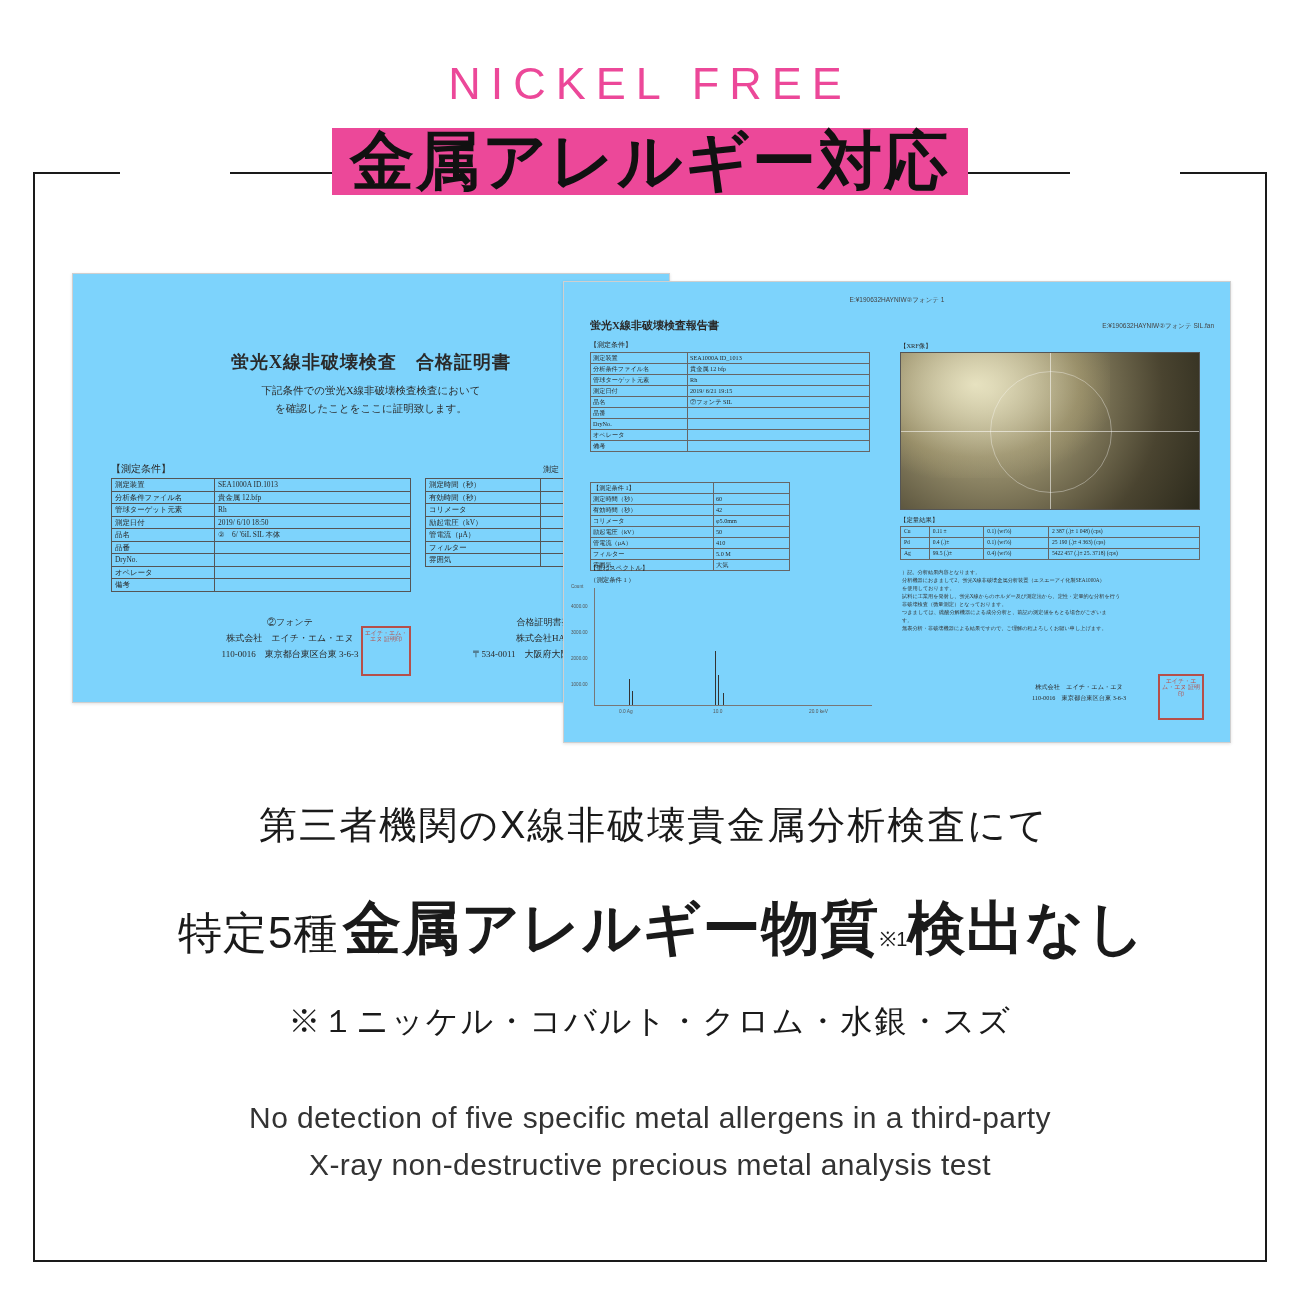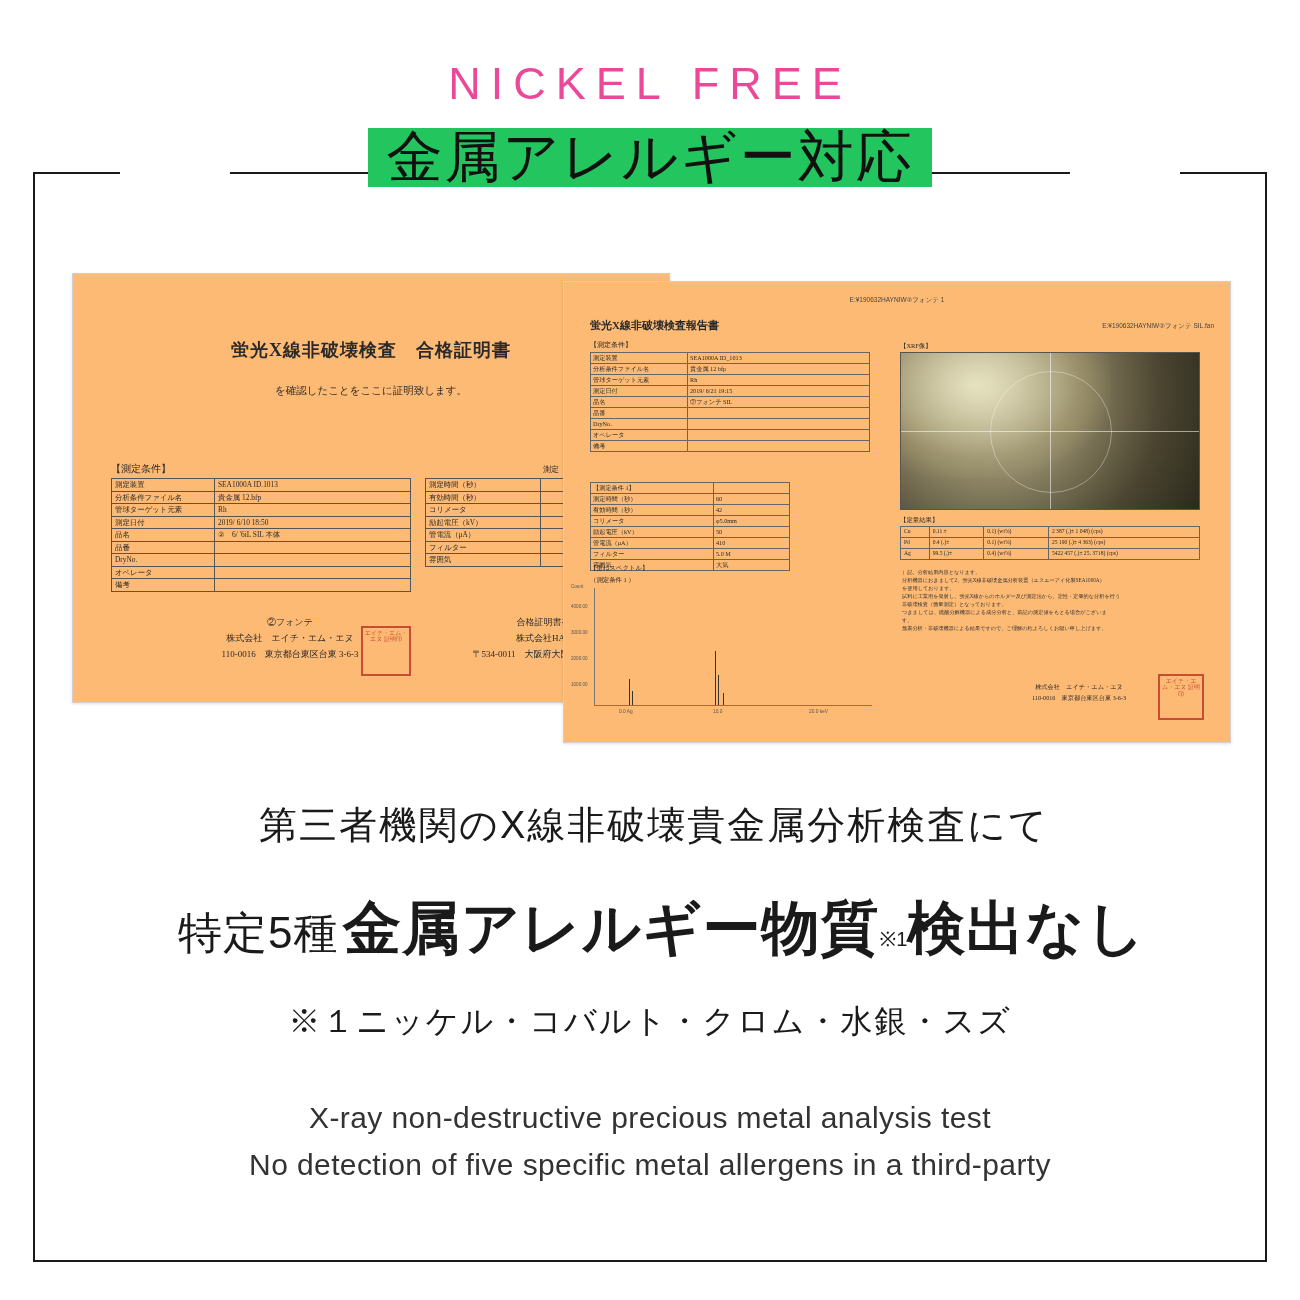--- a/index.html
+++ b/index.html
@@ -30,25 +30,25 @@
   }
   .header-jp-wrap {
     position: absolute;
     top: 128px;
     left: 0;
     width: 100%;
     text-align: center;
   }
   .header-jp {
     display: inline-block;
-    font-size: 56px;
-    font-weight: 400;
+    font-size: 64px;
+    font-weight: 700;
     letter-spacing: 2px;
     color: #111;
-    background: #22c55e;
+    background: #ec4899;
     padding: 0 18px;
     position: relative;
     z-index: 3;
     line-height: 1.05;
   }
 
   
   .frame {
     position: absolute;
     left: 33px;
@@ -73,21 +73,21 @@
   .certs {
     position: absolute;
     left: 0;
     top: 258px;
     width: 1300px;
     height: 480px;
     z-index: 4;
   }
   .cert {
     position: absolute;
-    background: #fdba74;
+    background: #7dd3fc;
     border: 1px solid #cfcfcf;
     box-shadow: 0 1px 3px rgba(0,0,0,0.12);
     box-sizing: border-box;
     overflow: hidden;
     color: #2a2a2a;
   }
   .cert-a {
     left: 72px;
     top: 15px;
     width: 598px;
@@ -105,21 +105,21 @@
   
   .ca-top-right {
     position: absolute;
     right: 14px;
     top: 32px;
     font-size: 9px;
     color: #3a3a3a;
   }
   .ca-title {
     position: absolute;
-    top: 64px;
+    top: 76px;
     left: 0;
     width: 100%;
     text-align: center;
     font-size: 18px;
     font-weight: 700;
     letter-spacing: 1px;
     font-family: "Liberation Serif", serif;
   }
   .ca-lines {
     position: absolute;
@@ -493,20 +493,21 @@
 <div class="frame"></div>
 <div class="frame-mask-left"></div>
 <div class="frame-mask-right"></div>
 
 <div class="certs">
 
   <div class="cert cert-a">
     <div class="ca-top-right">平成</div>
     <div class="ca-title">蛍光X線非破壊検査　合格証明書</div>
     <div class="ca-lines">
+      <div>下記条件での蛍光X線非破壊検査検査において</div>
       <div>を確認したことをここに証明致します。</div>
     </div>
     <div class="ca-cond-label">【測定条件】</div>
     <table class="ca-table">
       <tbody>
           <tr>
             <td class="k">測定装置</td>
             <td>SEA1000A ID.1013</td>
           </tr>
       <tr>
@@ -742,15 +743,15 @@
 
 </div>
 
 <div class="msg-1">第三者機関のX線非破壊貴金属分析検査にて</div>
 <div class="msg-2">
   <span class="small">特定5種</span>
   <span class="big">金属アレルギー物質</span><span class="sup">※1</span><span class="big">検出なし</span>
 </div>
 <div class="msg-3">※１ニッケル・コバルト・クロム・水銀・スズ</div>
 <div class="msg-en">
+  <div>No detection of five specific metal allergens in a third-party</div>
   <div>X-ray non-destructive precious metal analysis test</div>
-  <div>No detection of five specific metal allergens in a third-party</div>
 </div>
 
 </body></html>

